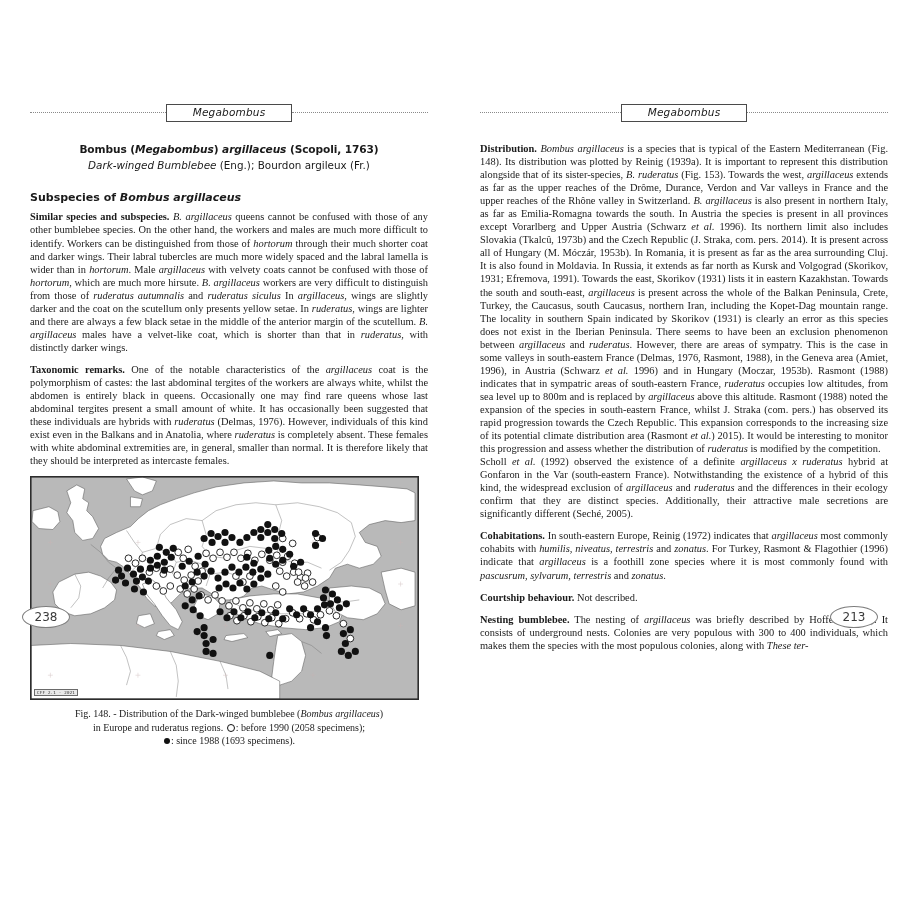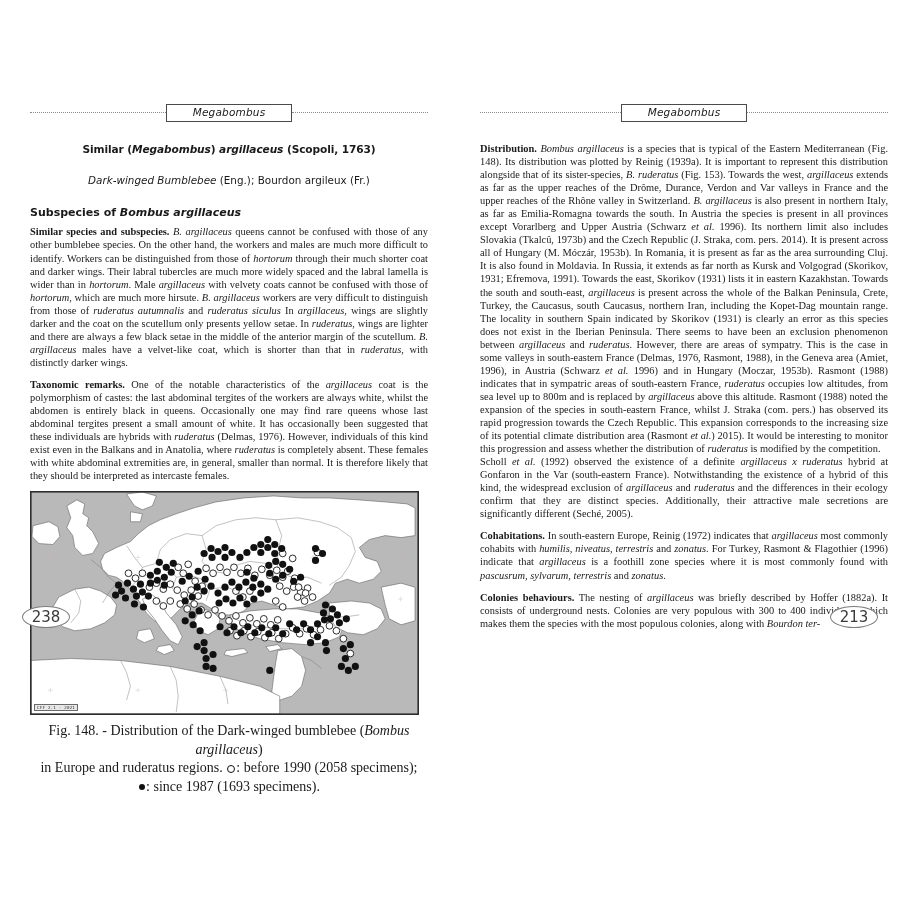--- a/index.html
+++ b/index.html
@@ -57,21 +57,21 @@
     font-weight:bold;
     font-size:10.6px;
     line-height:1.45;
     letter-spacing:-0.1px;
   }
   .sp-title .it{font-style:italic;}
   .sp-sub{
     font-family:"DejaVu Sans", sans-serif;
     font-size:10.4px;
     line-height:1.45;
-    margin-top:16px;
+    margin-top:1px;
   }
   .sp-sub .it{font-style:italic;}
 
   
   .sechead{
     font-family:"DejaVu Sans", sans-serif;
     font-weight:bold;
     font-size:11px;
     margin:0 0 6px 0;
   }
@@ -106,21 +106,21 @@
     border:1px solid #6a6a6a;
     font-size:4.2px;
     font-family:"DejaVu Sans Mono", monospace;
     letter-spacing:.2px;
     padding:0px 2px;
     color:#333;
     line-height:1.35;
   }
   figcaption{
     text-align:center;
-    font-size:14px;
+    font-size:10px;
     line-height:1.32;
     margin-top:7px;
   }
   figcaption .it{font-style:italic;}
   .sym-open{
     display:inline-block;width:6px;height:6px;border-radius:50%;
     border:1px solid #111;background:#fff;vertical-align:middle;
     margin:0 1px 1px 1px;
   }
   .sym-filled{
@@ -129,42 +129,42 @@
   }
 
   
   .pagenum{
     position:absolute;bottom:88px;
     width:46px;height:20px;
     border:1px solid #7d7d7d;
     border-radius:50%;
     display:flex;align-items:center;justify-content:center;
     font-family:"DejaVu Sans", sans-serif;
-    font-size:15px;color:#3a3a3a;
+    font-size:12px;color:#3a3a3a;
     background:#fff;
   }
   .pagenum.left{left:22px;}
   .pagenum.right{right:22px;}
 </style>
 </head>
 <body>
 
 <div class="spread">
 
   <div class="page page-left">
 
     <div class="runhead">
       <span class="dots"></span>
       <span class="hbox">Megabombus</span>
       <span class="dots"></span>
     </div>
 
     <div class="titleblock">
       <div class="sp-title">
-        <span>Similar (</span><span class="it">Megabombus</span><span>) </span><span class="it">argillaceus</span><span> (Scopoli, 1763)</span>
+        <span>Bombus (</span><span class="it">Megabombus</span><span>) </span><span class="it">argillaceus</span><span> (Scopoli, 1763)</span>
       </div>
       <div class="sp-sub">
         <span class="it">Dark-winged Bumblebee</span><span> (Eng.); Bourdon argileux (Fr.)</span>
       </div>
     </div>
 
     <div class="sechead">
       <span>Subspecies of </span><span class="it">Bombus argillaceus</span>
     </div>
 
@@ -470,21 +470,21 @@
               <circle cx="118" cy="105" r="3.6"></circle>
               <circle cx="104" cy="113" r="3.6"></circle>
           </g>
           <rect x="0" y="0" width="389" height="224" fill="none" stroke="#2d2d2d" stroke-width="1.2"></rect>
         </svg>
         <div class="credit">CFF 2.1 - 2021</div>
       </div>
       <figcaption>
         <span>Fig. 148. - Distribution of the Dark-winged bumblebee (</span><span class="it">Bombus argillaceus</span><span>)</span><br>
         <span>in Europe and ruderatus regions. </span><span class="sym-open"></span><span>: before 1990 (2058 specimens);</span><br>
-        <span class="sym-filled"></span><span>: since 1987 (1693 specimens).</span>
+        <span class="sym-filled"></span><span>: since 1988 (1693 specimens).</span>
       </figcaption>
     </figure>
 
     <div class="pagenum left">238</div>
   </div>
 
   <div class="page page-right">
 
     <div class="runhead">
       <span class="dots"></span>
@@ -493,19 +493,20 @@
     </div>
 
     <p class="body tight"><span class="run">Distribution.</span> <span class="it">Bombus argillaceus</span> is a species that is typical of the Eastern Mediterranean (Fig. 148). Its distribution was plotted by Reinig (1939a). It is important to represent this distribution alongside that of its sister-species, <span class="it">B. ruderatus</span> (Fig. 153). Towards the west, <span class="it">argillaceus</span> extends as far as the upper reaches of the Drôme, Durance, Verdon and Var valleys in France and the upper reaches of the Rhône valley in Switzerland. <span class="it">B. argillaceus</span> is also present in northern Italy, as far as Emilia-Romagna towards the south. In Austria the species is present in all provinces except Vorarlberg and Upper Austria (Schwarz <span class="it">et al.</span> 1996). Its northern limit also includes Slovakia (Tkalcû, 1973b) and the Czech Republic (J. Straka, com. pers. 2014). It is present across all of Hungary (M. Móczár, 1953b). In Romania, it is present as far as the area surrounding Cluj. It is also found in Moldavia. In Russia, it extends as far north as Kursk and Volgograd (Skorikov, 1931; Efremova, 1991). Towards the east, Skorikov (1931) lists it in eastern Kazakhstan. Towards the south and south-east, <span class="it">argillaceus</span> is present across the whole of the Balkan Peninsula, Crete, Turkey, the Caucasus, south Caucasus, northern Iran, including the Kopet-Dag mountain range. The locality in southern Spain indicated by Skorikov (1931) is clearly an error as this species does not exist in the Iberian Peninsula. There seems to have been an exclusion phenomenon between <span class="it">argillaceus</span> and <span class="it">ruderatus</span>. However, there are areas of sympatry. This is the case in some valleys in south-eastern France (Delmas, 1976, Rasmont, 1988), in the Geneva area (Amiet, 1996), in Austria (Schwarz <span class="it">et al.</span> 1996) and in Hungary (Moczar, 1953b). Rasmont (1988) indicates that in sympatric areas of south-eastern France, <span class="it">ruderatus</span> occupies low altitudes, from sea level up to 800m and is replaced by <span class="it">argillaceus</span> above this altitude. Rasmont (1988) noted the expansion of the species in south-eastern France, whilst J. Straka (com. pers.) has observed its rapid progression towards the Czech Republic. This expansion corresponds to the increasing size of its potential climate distribution area (Rasmont <span class="it">et al.</span>) 2015). It would be interesting to monitor this progression and assess whether the distribution of <span class="it">ruderatus</span> is modified by the competition.</p>
 
     <p class="body">Scholl <span class="it">et al.</span> (1992) observed the existence of a definite <span class="it">argillaceus x ruderatus</span> hybrid at Gonfaron in the Var (south-eastern France). Notwithstanding the existence of a hybrid of this kind, the widespread exclusion of <span class="it">argillaceus</span> and <span class="it">ruderatus</span> and the differences in their ecology confirm that they are distinct species. Additionally, their attractive male secretions are significantly different (Seché, 2005).</p>
 
 
     <p class="body"><span class="run">Cohabitations.</span> In south-eastern Europe, Reinig (1972) indicates that <span class="it">argillaceus</span> most commonly cohabits with <span class="it">humilis, niveatus, terrestris</span> and <span class="it">zonatus</span>. For Turkey, Rasmont &amp; Flagothier (1996) indicate that <span class="it">argillaceus</span> is a foothill zone species where it is most commonly found with <span class="it">pascusrum, sylvarum, terrestris</span> and <span class="it">zonatus</span>.</p>
 
 
-
-    <p class="body"><span class="run">Colonies behaviours.</span> The nesting of <span class="it">argillaceus</span> was briefly described by Hoffer (1882a). It consists of underground nests. Colonies are very populous with 300 to 400 individuals, which makes them the species with the most populous colonies, along with <span class="it">Bourdon ter-</span></p>
+    <p class="body"><span class="run">Courtship behaviour.</span> Not described.</p>
+
+    <p class="body"><span class="run">Nesting bumblebee.</span> The nesting of <span class="it">argillaceus</span> was briefly described by Hoffer (1882a). It consists of underground nests. Colonies are very populous with 300 to 400 individuals, which makes them the species with the most populous colonies, along with <span class="it">These ter-</span></p>
 
     <div class="pagenum right">213</div>
   </div>
 
 </div>
 
 </body></html>

